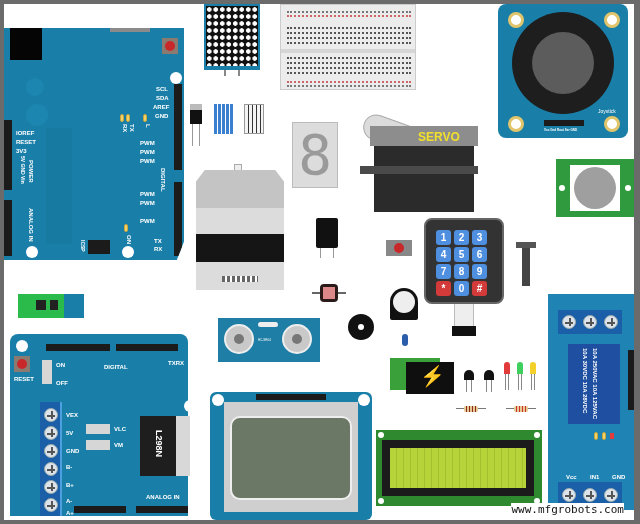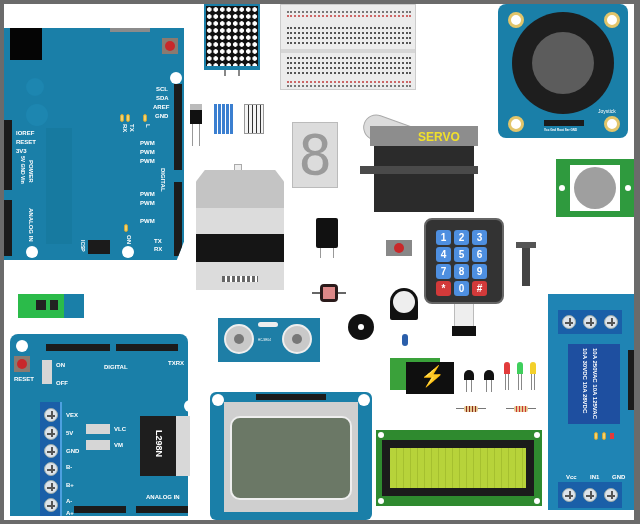--- a/index.html
+++ b/index.html
@@ -327,13 +327,14 @@
     <div class="lbl" style="left:18px;top:180px;">Vcc</div>
     <div class="lbl" style="left:42px;top:180px;">IN1</div>
     <div class="lbl" style="left:64px;top:180px;">GND</div>
     <div class="abs" style="left:10px;top:188px;width:64px;height:26px;background:#1a5fa8;">
       <div class="screw" style="left:4px;top:6px;"></div>
       <div class="screw" style="left:25px;top:6px;"></div>
       <div class="screw" style="left:46px;top:6px;"></div>
     </div>
   </div>
 
+  <div class="watermark">www.mfgrobots.com</div>
 </div>
 
 </body></html>

